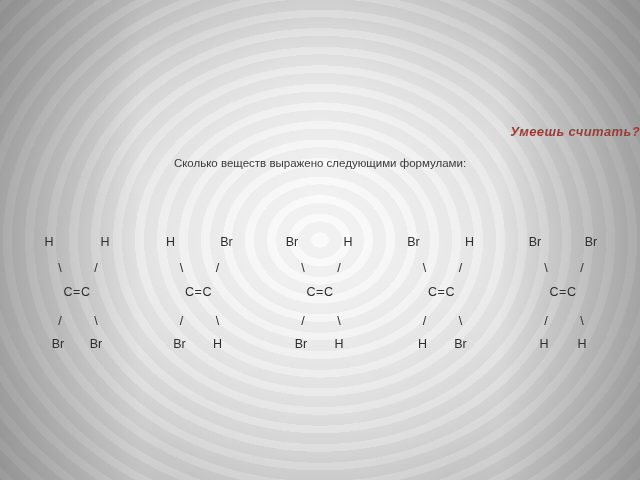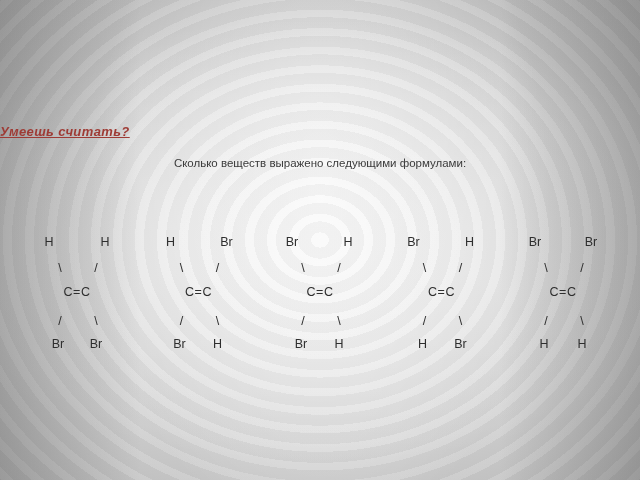--- a/index.html
+++ b/index.html
@@ -50,27 +50,26 @@
     position: relative;
     z-index: 3;
     width: 100%;
     height: 100%;
   }
   .title {
     position: absolute;
     top: 124px;
     left: 0;
     width: 100%;
-    text-align: left;
+    text-align: right;
     font-size: 13px;
     font-weight: bold;
     font-style: italic;
     color: #9e3b35;
     letter-spacing: 0.4px;
-    text-decoration: underline;
   }
   .subtitle {
     position: absolute;
     top: 157px;
     left: 0;
     width: 100%;
     text-align: center;
     font-size: 11.5px;
     color: #3a3a3a;
   }

